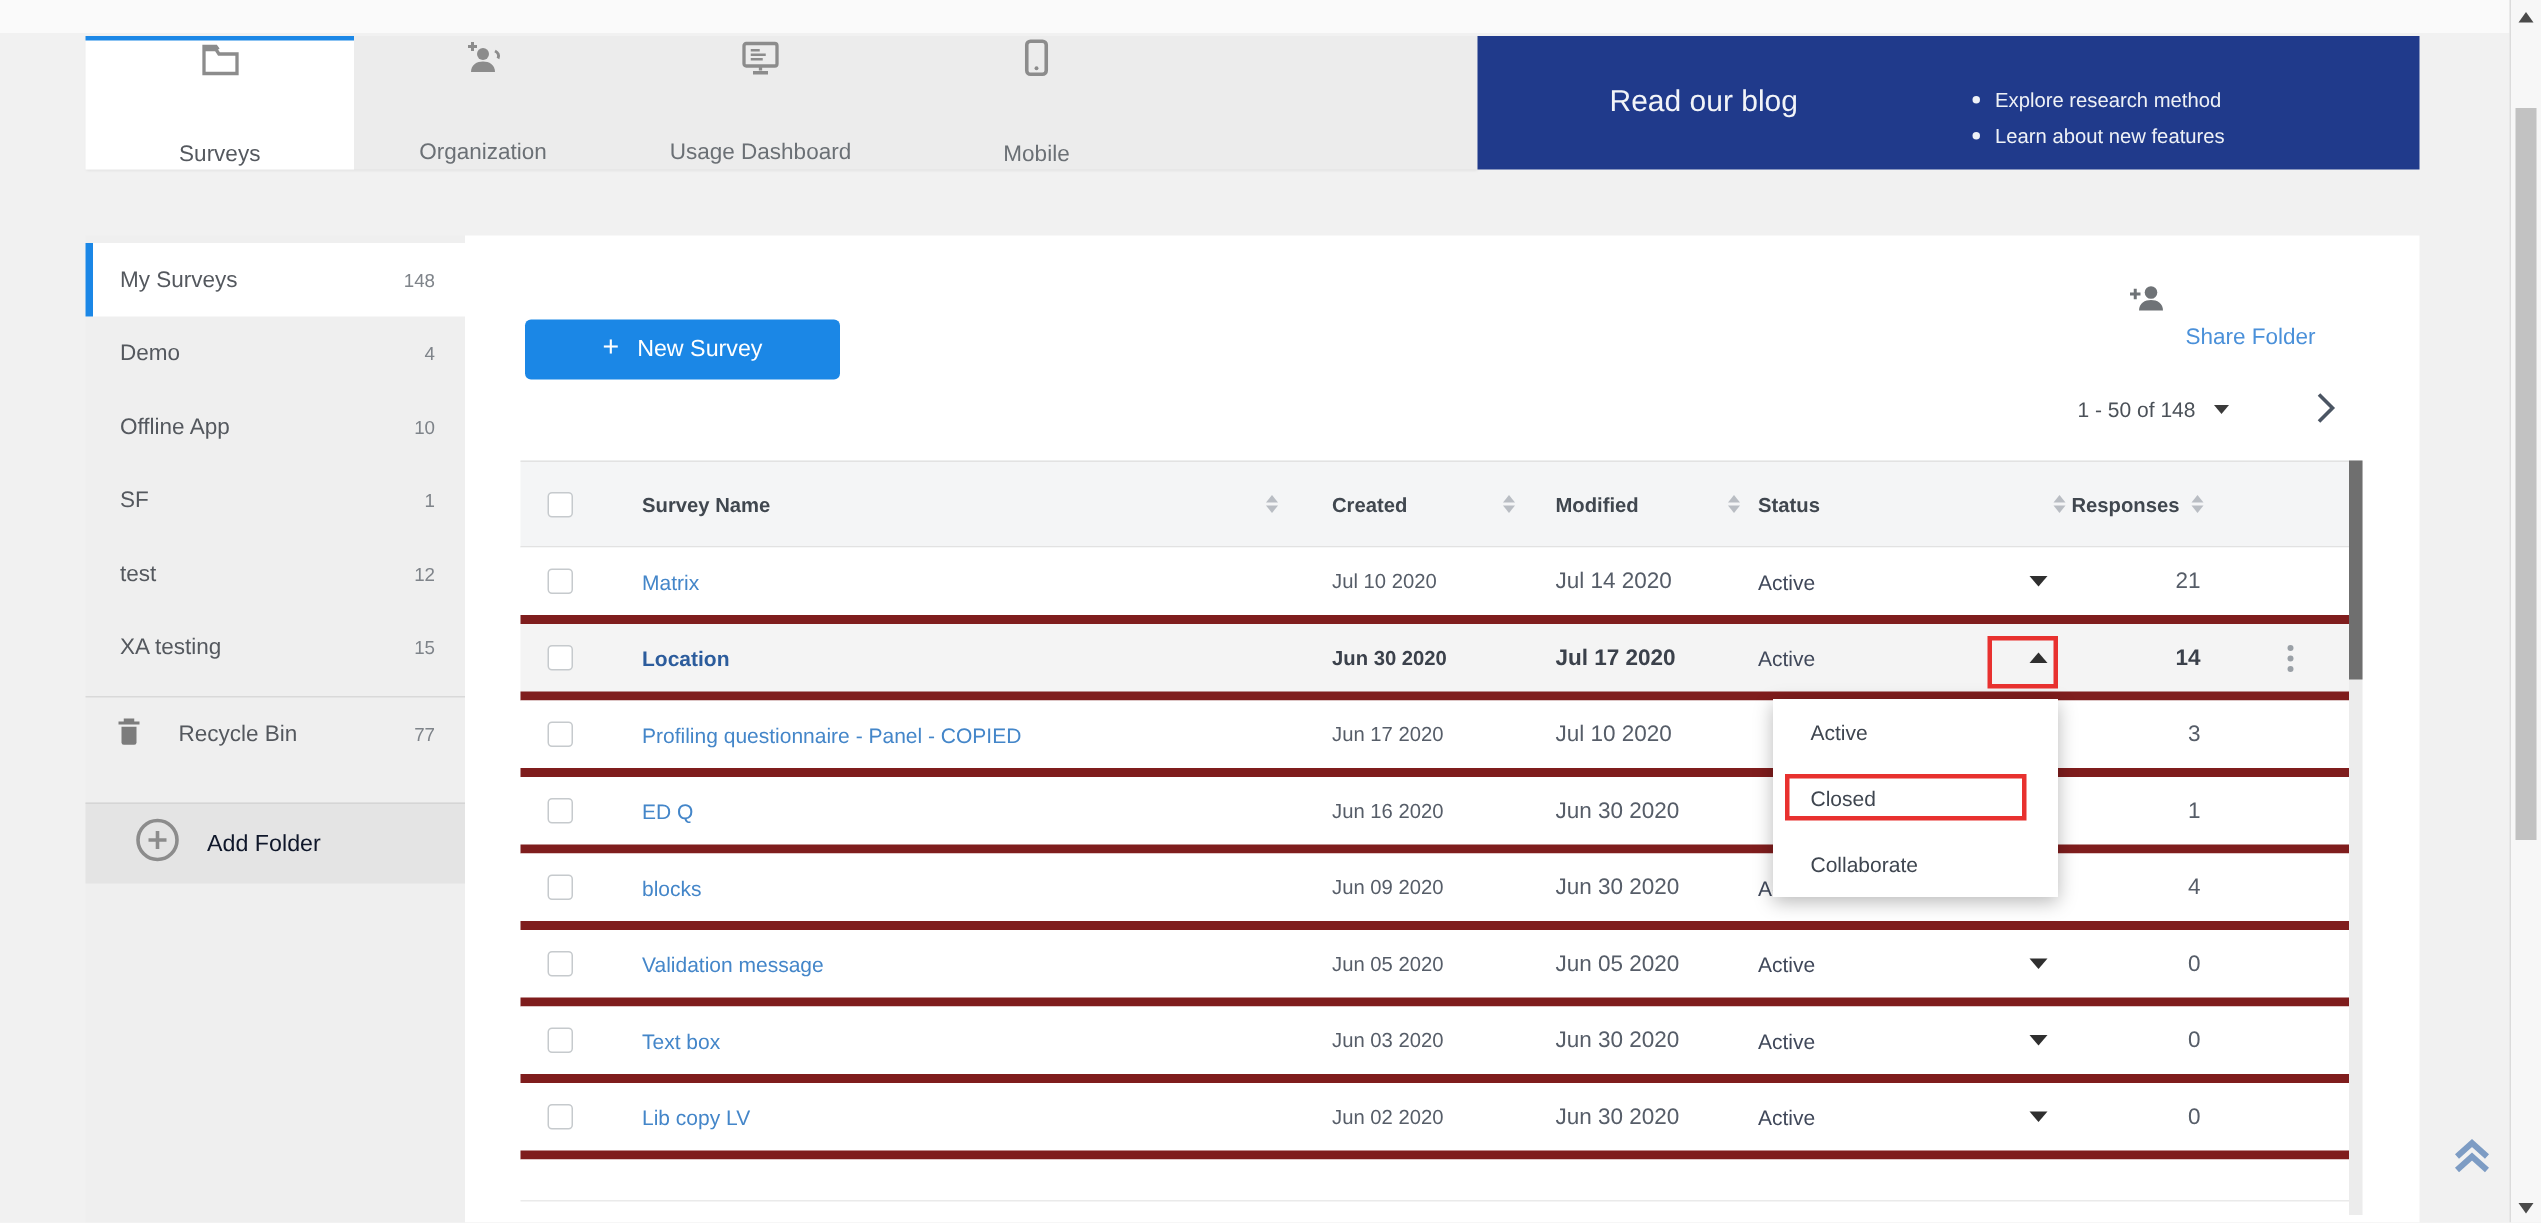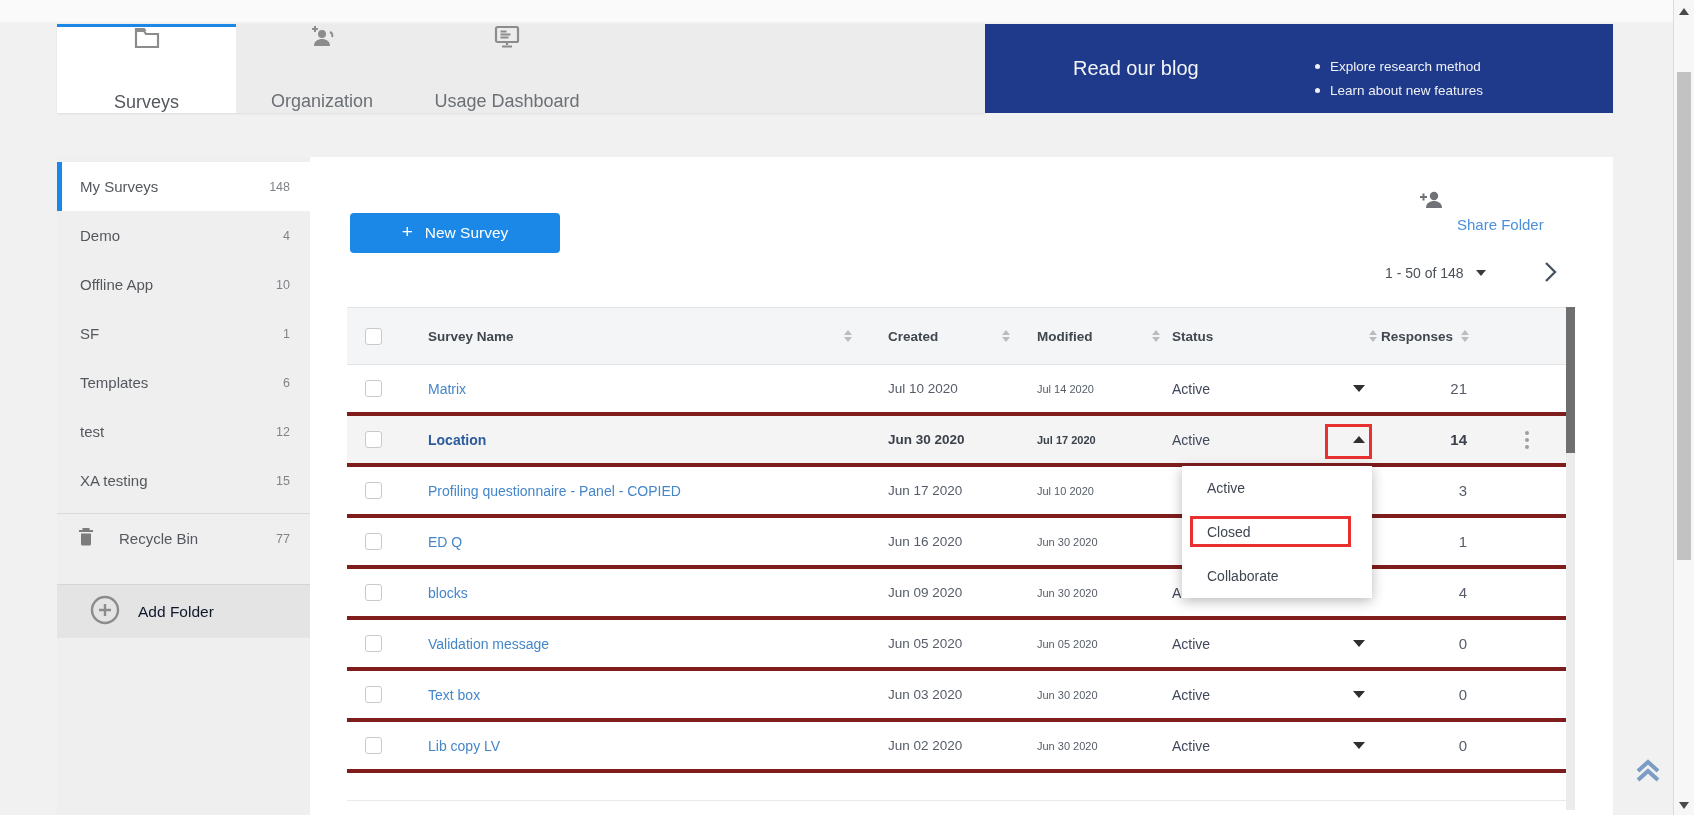--- a/index.html
+++ b/index.html
@@ -5,21 +5,21 @@
   * { margin:0; padding:0; box-sizing:border-box; }
   body { background:#e9e9e9; font-family:"Liberation Sans","DejaVu Sans",sans-serif; }
   #canvas { position:relative; width:1694px; height:815px; background:#f1f1f1; overflow:hidden; }
 
   
   .top-strip { position:absolute; left:0; top:0; width:1694px; height:22px; background:#fafafa; }
 
   
   .tabbar { position:absolute; left:57px; top:24px; width:928px; height:89px; background:#ececec; box-shadow:0 1px 2px rgba(0,0,0,.08); }
   .tab { position:absolute; top:24px; height:89px; display:flex; flex-direction:column; align-items:center; justify-content:center; gap:7px; cursor:pointer; }
-  .tab .tab-label { font-size:18px; color:#6b7075;margin-top:36px; }
+  .tab .tab-label { font-size:15px; color:#6b7075;margin-top:36px; }
   .tab.active { background:#ffffff; border-top:3px solid #1b87e6; }
   .tab.active .tab-label { color:#54585e; }
   .tab svg { display:block; }
 
   
   .banner { position:absolute; left:985px; top:24px; width:628px; height:89px; background:#203a8b; display:flex; align-items:center; cursor:pointer; }
   .banner-title { position:absolute; left:88px; top:0; height:89px; display:flex; align-items:center; font-size:20px; color:#f2f4f8; }
   .banner-bullets { position:absolute; left:330px; top:0; height:109px; display:flex; flex-direction:column; justify-content:center; gap:9px; }
   .bullet-line { font-size:13.5px; color:#eef1f6; display:flex; align-items:center; gap:10px; }
   .bullet-dot { width:5px; height:5px; border-radius:50%; background:#eef1f6; flex:0 0 auto; }
@@ -46,28 +46,28 @@
   .share-text { font-size:15px; color:#4a90d9;margin-top:48px; }
   .btn-new-survey { position:absolute; left:350px; top:213px; width:210px; height:40px; background:#1b87e6; border:none; border-radius:4px; color:#fff; font-size:15.5px; font-family:inherit; display:flex; align-items:center; justify-content:center; gap:12px; cursor:pointer; }
   .btn-new-survey .plus { font-size:19px; font-weight:400; margin-top:-2px; }
   .pagination { position:absolute; left:1385px; top:265px; display:flex; align-items:center; gap:12px; cursor:pointer; }
   .pagination-label { font-size:14px; color:#4b5158; }
   .next-page { position:absolute; left:1538px; top:260px; width:24px; height:24px; cursor:pointer; }
 
   
   .table { position:absolute; left:347px; top:307px; width:1219px; }
   .thead { height:58px; background:#f4f5f6; border-top:1px solid #e2e2e2; border-bottom:1px solid #e2e2e2; display:flex; align-items:center; }
-  .trow { height:51px; border-bottom:4px solid #7f1d1d; display:flex; align-items:center; background:#fff; }
+  .trow { height:51px; border-bottom:6px solid #7f1d1d; display:flex; align-items:center; background:#fff; }
   .trow.highlight { background:#f4f4f4; }
   .trow-partial { height:28px; border-bottom:1px solid #eaeaea; background:#fff; }
   .cell { display:flex; align-items:center; }
   .c-check { width:60px; padding-left:18px; }
   .c-name { width:463px; padding-left:21px; padding-right:8px; }
   .c-created { width:150px; padding-left:18px; font-size:13.5px; color:#565d68; }
-  .c-modified { width:150px; padding-left:17px; font-size:11px; color:#565d68; }
+  .c-modified { width:150px; padding-left:17px; font-size:15px; color:#565d68; }
   .c-status { width:217px; padding-left:2px; position:relative; font-size:14px; color:#40485a; }
   .c-resp { width:80px; justify-content:flex-end; font-size:15px; color:#565d68; }
   .c-kebab { width:99px; padding-left:58px; }
   .hcell { font-size:13.5px; font-weight:700; color:#40474f; }
   .hcell .hlabel { white-space:nowrap; }
   .h-name, .h-created, .h-modified, .h-status { justify-content:space-between;gap:44px; }
   .h-resp { width:142px; justify-content:flex-end; padding-right:60px; gap:8px; }
   .sort { display:flex; flex-direction:column; align-items:center; gap:2px; margin-right:10px; cursor:pointer; }
   .sort .s-up { width:0; height:0; border-left:4px solid transparent; border-right:4px solid transparent; border-bottom:5px solid #b9bdc3; }
   .sort .s-down { width:0; height:0; border-left:4px solid transparent; border-right:4px solid transparent; border-top:5px solid #b9bdc3; }
@@ -139,20 +139,29 @@
     <span>
       <svg width="26" height="23" viewBox="0 0 26 23">
           <rect x="2" y="2" width="22" height="15" rx="1.5" fill="none" stroke="#8c8c8c" stroke-width="2.2"></rect>
           <path d="M6.5 6.5 h6 M6.5 9.5 h10 M6.5 12.5 h8" stroke="#8c8c8c" stroke-width="1.8"></path>
           <path d="M13 17 v3 M8 21.5 h10" stroke="#8c8c8c" stroke-width="2.2"></path>
         </svg>
     </span>
     <span class="tab-label">Usage Dashboard</span>
   </div>
 
+  <div class="tab" style="left:606px; width:170px;">
+    <span>
+      <svg width="16" height="25" viewBox="0 0 16 25">
+          <rect x="1.5" y="1.5" width="13" height="22" rx="2.5" fill="none" stroke="#8c8c8c" stroke-width="2.4"></rect>
+          <circle cx="8" cy="19.5" r="1.3" fill="#8c8c8c"></circle>
+        </svg>
+    </span>
+    <span class="tab-label">Mobile</span>
+  </div>
 
   <div class="banner">
     <span class="banner-title">Read our blog</span>
     <div class="banner-bullets">
       <span class="bullet-line">
           <i class="bullet-dot"></i>
           <span>Explore research method</span>
         </span>
       <span class="bullet-line">
           <i class="bullet-dot"></i>
@@ -175,24 +184,20 @@
   </div>
         <div class="side-item">
     <span class="side-label">Offline App</span>
     <span class="side-count">10</span>
   </div>
         <div class="side-item">
     <span class="side-label">SF</span>
     <span class="side-count">1</span>
   </div>
         <div class="side-item">
-    <span class="side-label">Templates</span>
-    <span class="side-count">6</span>
-  </div>
-        <div class="side-item">
     <span class="side-label">test</span>
     <span class="side-count">12</span>
   </div>
         <div class="side-item">
     <span class="side-label">XA testing</span>
     <span class="side-count">15</span>
   </div>
       </div>
     <div class="side-divider"></div>
     <div class="recycle-row">

